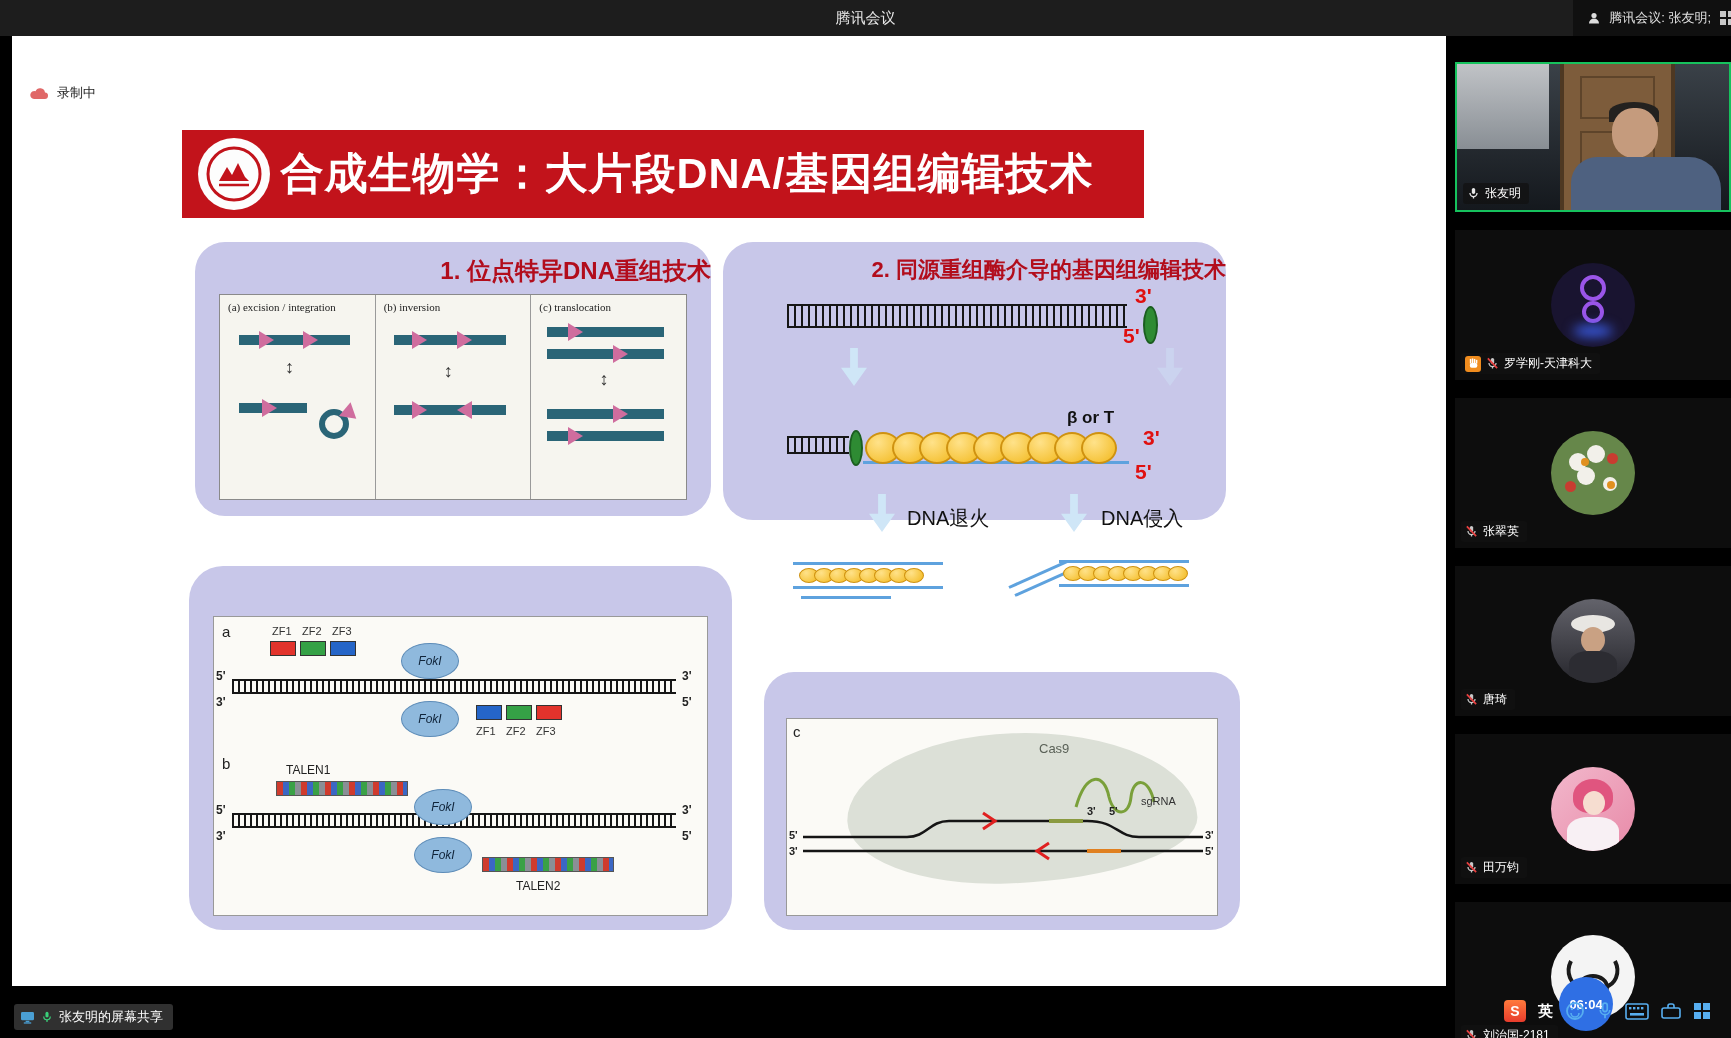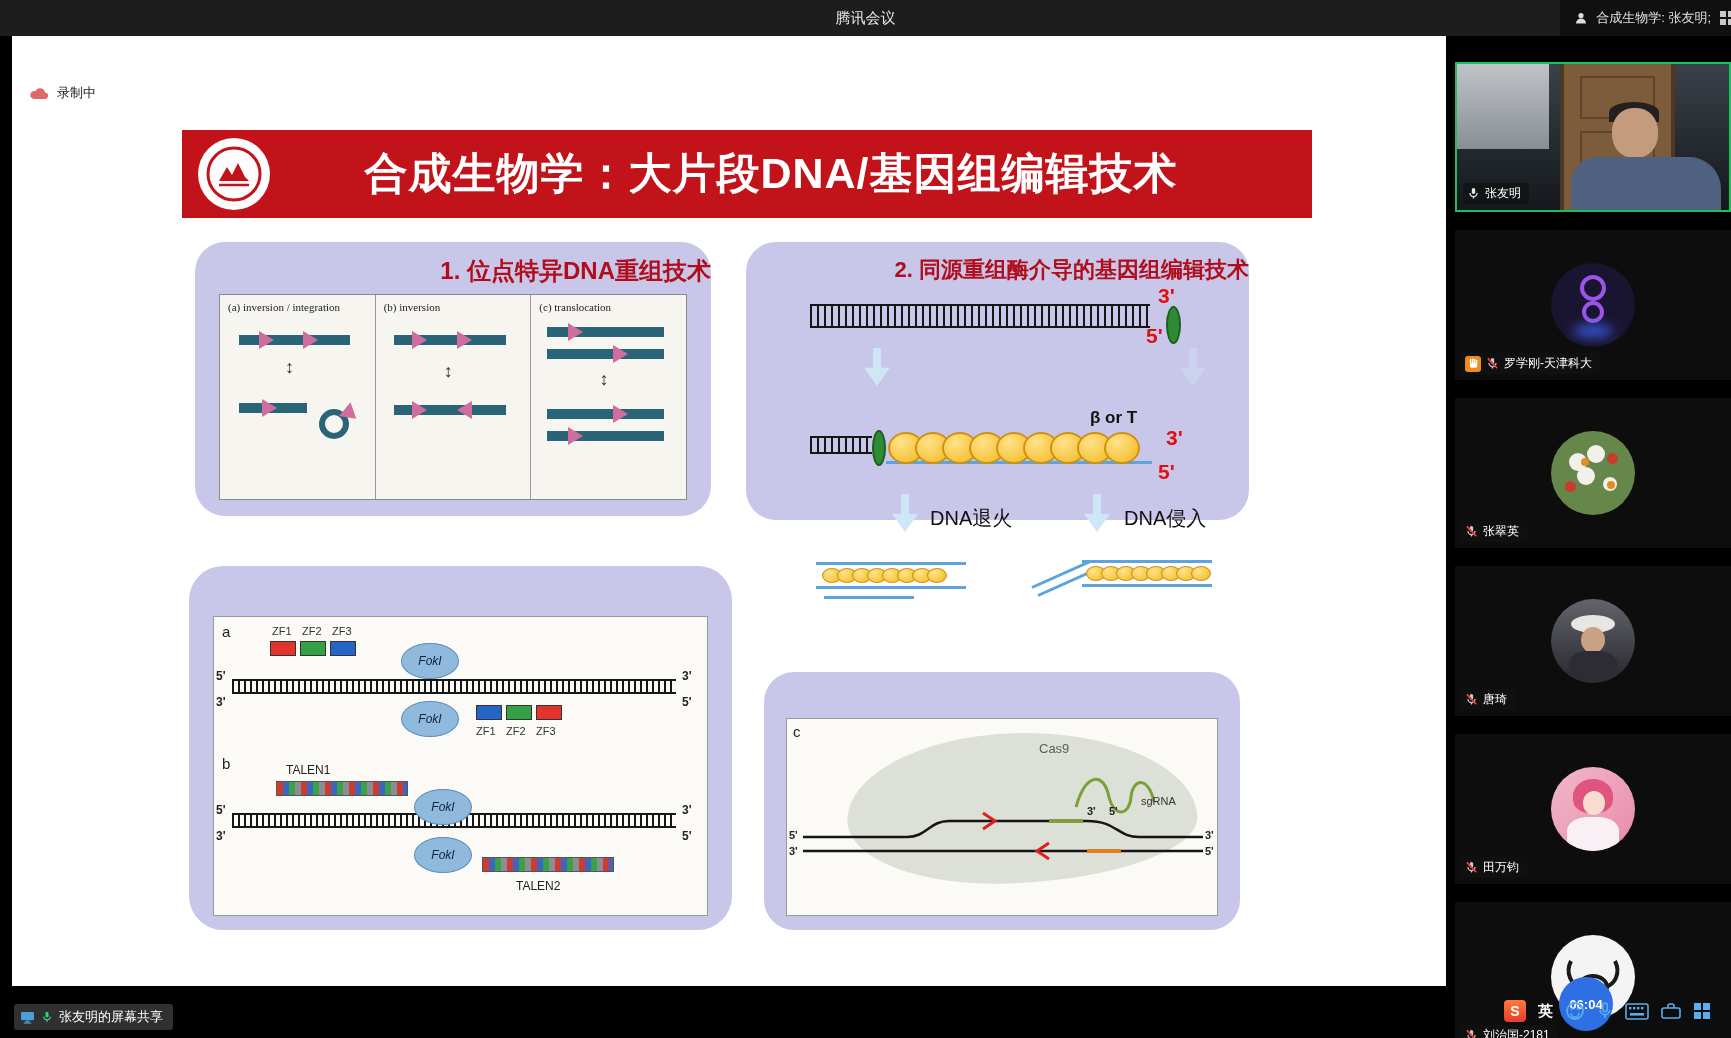--- a/index.html
+++ b/index.html
@@ -17,28 +17,28 @@
   .speak-pill { position:absolute; right:0; top:0; height:36px; background:#101010; display:flex; align-items:center; gap:8px; padding:0 4px 0 14px; }
   .speak-pill span.txt { font-size:13px; color:#e0e0e0; white-space:nowrap; }
   .edge-cut { width:16px; height:16px; margin-right:-8px; opacity:.9; }
 
   
   .slide { position:absolute; left:12px; top:36px; width:1434px; height:950px; background:#ffffff; overflow:hidden; }
 
   .rec { position:absolute; left:16px; top:48px; display:flex; align-items:center; gap:7px; }
   .rec .txt { font-size:13px; color:#1c1c1c; }
 
-  .banner { position:absolute; left:170px; top:94px; width:1130px; height:88px; background:#c2131b; display:flex; align-items:center; }
+  .banner { position:absolute; left:170px; top:94px; width:962px; height:88px; background:#c2131b; display:flex; align-items:center; }
   .seal { width:72px; height:72px; border-radius:50%; background:#fdfdfd; margin-left:16px; flex:0 0 auto;
           display:flex; align-items:center; justify-content:center; }
   .banner-title { flex:1; text-align:center; font-size:43px; font-weight:bold; color:#ffffff; letter-spacing:1px; padding-right:40px; }
 
   .panel { position:absolute; background:#c8c7e9; border-radius:30px; }
   .p1 { left:183px; top:206px; width:516px; height:274px; }
-  .p2 { left:734px; top:206px; width:503px; height:278px; }
+  .p2 { left:711px; top:206px; width:503px; height:278px; }
   .p3 { left:177px; top:530px; width:543px; height:364px; border-radius:34px; }
   .p4 { left:752px; top:636px; width:476px; height:258px; }
   .panel-title { text-align:right; font-weight:bold; color:#b20d1c; margin-top:13px; }
   .p1 .panel-title { font-size:24px; }
   .p2 .panel-title, .p3 .panel-title, .p4 .panel-title { font-size:22px; }
 
   
   .figbox { position:absolute; left:24px; top:52px; right:24px; bottom:16px; background:#f6f5ef; border:1px solid #8a8a8a; display:flex; }
   .col { flex:1; border-right:1px solid #9a9a9a; position:relative; }
   .col:last-child { border-right:none; }
@@ -147,21 +147,21 @@
 
 <div class="root">
 
   <div class="topbar">
     <div class="topbar-title">腾讯会议</div>
     <div class="speak-pill">
       <svg width="14" height="14" viewBox="0 0 14 14">
         <circle cx="7" cy="4.5" r="2.6" fill="#ddd"></circle>
           <path d="M2,12.5 a5,5 0 0 1 10,0 z" fill="#ddd"></path>
       </svg>
-      <span class="txt">合成生物学: 张友明;</span>
+      <span class="txt">腾讯会议: 张友明;</span>
       <svg class="edge-cut" viewBox="0 0 16 16">
         <rect x="1" y="1" width="6" height="6" fill="#ddd"></rect>
           <rect x="9" y="1" width="6" height="6" fill="#ddd"></rect>
         <rect x="1" y="9" width="6" height="6" fill="#ddd"></rect>
           <rect x="9" y="9" width="6" height="6" fill="#ddd"></rect>
       </svg>
     </div>
   </div>
 
   <div class="slide">
@@ -181,21 +181,21 @@
           <path d="M14,40 h30" stroke="#c2131b" stroke-width="2.5"></path>
         </svg>
       </div>
       <div class="banner-title">合成生物学：大片段DNA/基因组编辑技术</div>
     </div>
 
     <section class="panel p1">
       <div class="panel-title">1. 位点特异DNA重组技术</div>
       <div class="figbox">
         <div class="col">
-          <div class="col-head">(a)  inversion / integration</div>
+          <div class="col-head">(a)  excision / integration</div>
           <div class="col-fig">
             <div class="bar" style="left:12%;top:22px;width:72%">
                 <span class="tri-r" style="left:18%"></span>
                 <span class="tri-r" style="left:58%"></span>
               </div>
             <div class="flip" style="left:42%;top:44px">↕</div>
             <div class="bar" style="left:12%;top:90px;width:44%">
                 <span class="tri-r" style="left:34%"></span>
               </div>
             <div class="plasmid" style="left:64%;top:96px">

